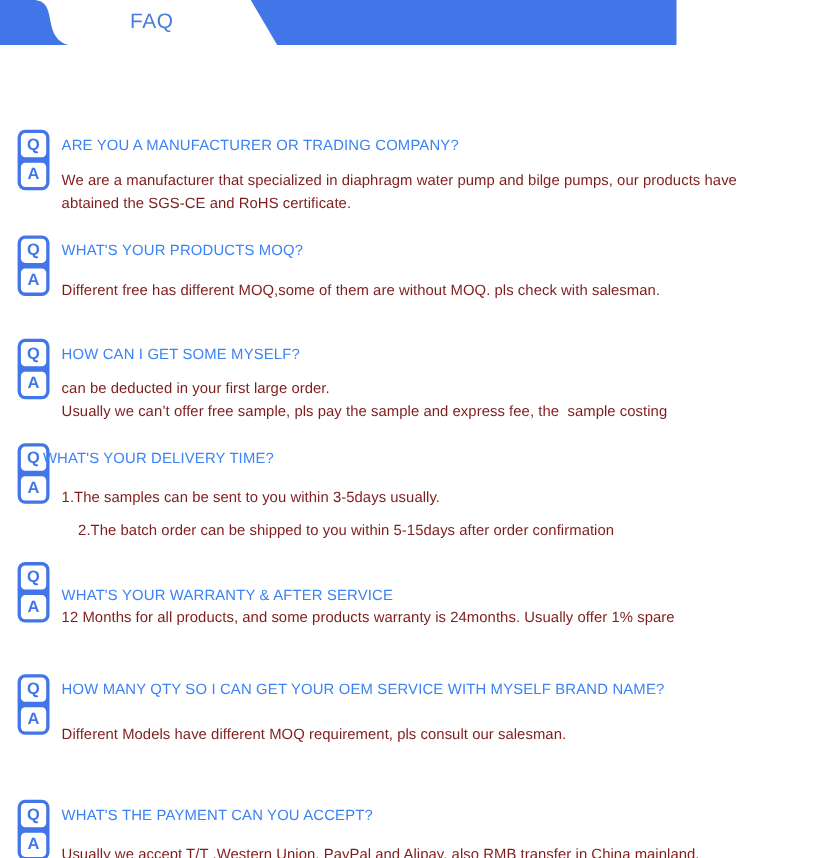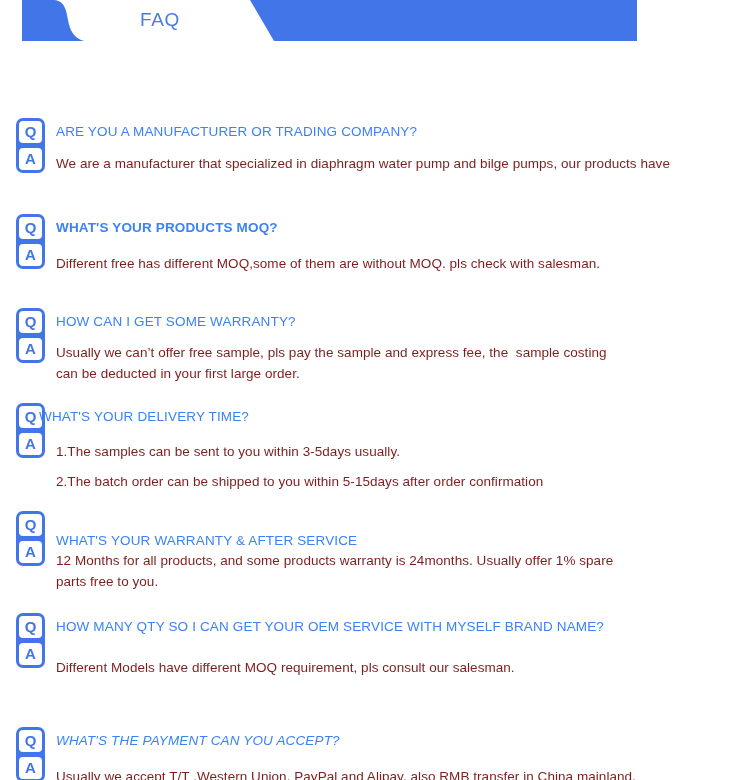--- a/index.html
+++ b/index.html
@@ -14,21 +14,20 @@
     overflow: hidden;
     position: relative;
   }
 
   
   .faq-header {
     position: relative;
     width: 615px;
     height: 42px;
     overflow: hidden;
-    margin-left: 22px;
   }
   .faq-header-svg {
     position: absolute;
     top: 0;
     left: 0;
     display: block;
   }
   .faq-title {
     position: absolute;
     left: 0;
@@ -114,78 +113,78 @@
 
 <div class="faq-list">
     <div class="faq-item" style="position: absolute; left: 0px; top: 0px; height: 0px;">
       <div class="qa-badge" style="top: 76px;">
         <div class="qa-chip q-chip">Q</div>
         <div class="qa-chip a-chip">A</div>
       </div>
       <div class="q-text" style="position: absolute; left: 56px; top: 81px; right: 14px;">ARE YOU A MANUFACTURER OR TRADING COMPANY?</div>
       <div class="a-text" style="position: absolute; left: 56px; top: 111px; right: 14px;">
         <div class="a-line">We are a manufacturer that specialized in diaphragm water pump and bilge pumps, our products have</div>
+        <div class="a-line">abtained the SGS-CE and RoHS certificate.</div>
       </div>
     </div>
     <div class="faq-item" style="position: absolute; left: 0px; top: 0px; height: 0px;">
       <div class="qa-badge" style="top: 172px;">
         <div class="qa-chip q-chip">Q</div>
         <div class="qa-chip a-chip">A</div>
       </div>
-      <div class="q-text" style="position: absolute; left: 56px; top: 177px; right: 14px; font-weight: bold;">WHAT'S YOUR PRODUCTS MOQ?</div>
+      <div class="q-text" style="position: absolute; left: 56px; top: 177px; right: 14px;">WHAT'S YOUR PRODUCTS MOQ?</div>
       <div class="a-text" style="position: absolute; left: 56px; top: 211px; right: 14px;">
         <div class="a-line">Different free has different MOQ,some of them are without MOQ. pls check with salesman.</div>
       </div>
     </div>
     <div class="faq-item" style="position: absolute; left: 0px; top: 0px; height: 0px;">
       <div class="qa-badge" style="top: 266px;">
         <div class="qa-chip q-chip">Q</div>
         <div class="qa-chip a-chip">A</div>
       </div>
-      <div class="q-text" style="position: absolute; left: 56px; top: 271px; right: 14px;">HOW CAN I GET SOME WARRANTY?</div>
+      <div class="q-text" style="position: absolute; left: 56px; top: 271px; right: 14px;">HOW CAN I GET SOME MYSELF?</div>
       <div class="a-text" style="position: absolute; left: 56px; top: 300px; right: 14px;">
+        <div class="a-line">can be deducted in your first large order.</div>
         <div class="a-line">Usually we can’t offer free sample, pls pay the sample and express fee, the  sample costing</div>
-        <div class="a-line">can be deducted in your first large order.</div>
       </div>
     </div>
     <div class="faq-item" style="position: absolute; left: 0px; top: 0px; height: 0px;">
       <div class="qa-badge" style="top: 361px;">
         <div class="qa-chip q-chip">Q</div>
         <div class="qa-chip a-chip">A</div>
       </div>
       <div class="q-text" style="position: absolute; left: 39px; top: 366px; right: 14px;">WHAT'S YOUR DELIVERY TIME?</div>
       <div class="a-text" style="position: absolute; left: 56px; top: 399px; right: 14px;">
         <div class="a-line">1.The samples can be sent to you within 3-5days usually.</div>
-        <div class="a-line" style="margin-top: 9px;">2.The batch order can be shipped to you within 5-15days after order confirmation</div>
+        <div class="a-line" style="margin-top: 9px; margin-left: 15px;">2.The batch order can be shipped to you within 5-15days after order confirmation</div>
       </div>
     </div>
     <div class="faq-item" style="position: absolute; left: 0px; top: 0px; height: 0px;">
       <div class="qa-badge" style="top: 469px;">
         <div class="qa-chip q-chip">Q</div>
         <div class="qa-chip a-chip">A</div>
       </div>
       <div class="q-text" style="position: absolute; left: 56px; top: 474px; right: 14px; margin-top: 16px;">WHAT'S YOUR WARRANTY &amp; AFTER SERVICE</div>
       <div class="a-text" style="position: absolute; left: 56px; top: 508px; right: 14px;">
         <div class="a-line">12 Months for all products, and some products warranty is 24months. Usually offer 1% spare</div>
-        <div class="a-line">parts free to you.</div>
       </div>
     </div>
     <div class="faq-item" style="position: absolute; left: 0px; top: 0px; height: 0px;">
       <div class="qa-badge" style="top: 571px;">
         <div class="qa-chip q-chip">Q</div>
         <div class="qa-chip a-chip">A</div>
       </div>
       <div class="q-text" style="position: absolute; left: 56px; top: 576px; right: 14px;">HOW MANY QTY SO I CAN GET YOUR OEM SERVICE WITH MYSELF BRAND NAME?</div>
       <div class="a-text" style="position: absolute; left: 56px; top: 615px; right: 14px;">
         <div class="a-line">Different Models have different MOQ requirement, pls consult our salesman.</div>
       </div>
     </div>
     <div class="faq-item" style="position: absolute; left: 0px; top: 0px; height: 0px;">
       <div class="qa-badge" style="top: 685px;">
         <div class="qa-chip q-chip">Q</div>
         <div class="qa-chip a-chip">A</div>
       </div>
-      <div class="q-text" style="position: absolute; left: 56px; top: 690px; right: 14px; font-style: italic;">WHAT'S THE PAYMENT CAN YOU ACCEPT?</div>
+      <div class="q-text" style="position: absolute; left: 56px; top: 690px; right: 14px;">WHAT'S THE PAYMENT CAN YOU ACCEPT?</div>
       <div class="a-text" style="position: absolute; left: 56px; top: 724px; right: 14px;">
         <div class="a-line">Usually we accept T/T ,Western Union, PayPal and Alipay, also RMB transfer in China mainland.</div>
       </div>
     </div>
   </div>
 
 </body></html>

